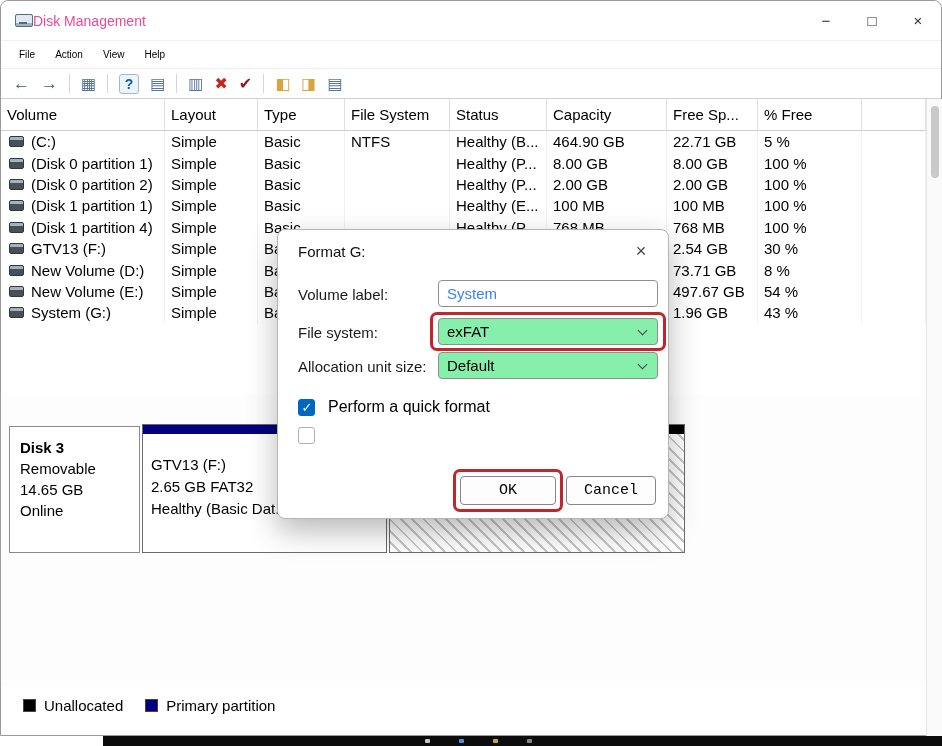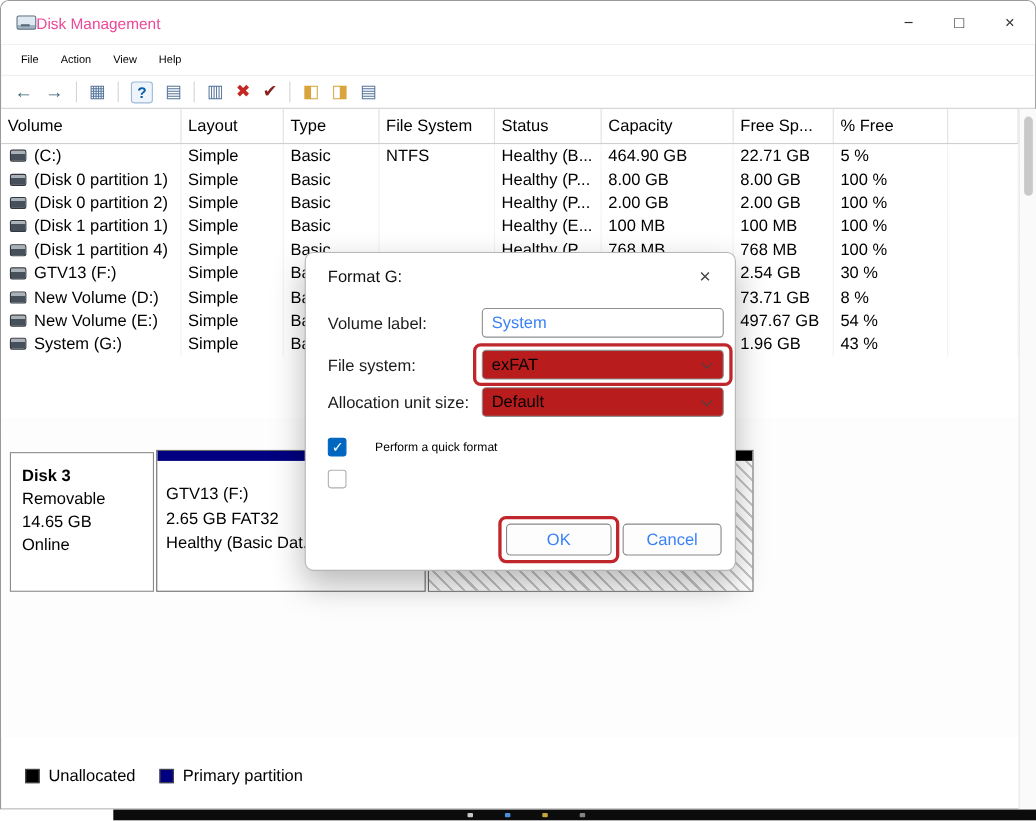--- a/index.html
+++ b/index.html
@@ -48,21 +48,21 @@
   .vrow { height:21.4px; }
   .vcell { display:flex; align-items:center; padding-left:6px; font-size:15px; height:100%;
            white-space:nowrap; overflow:hidden; border-right:1px solid #f2f2f2; }
   .c-vol { padding-left:8px; }
   .vol-ico { width:15px; height:11px; margin-right:7px; flex:none; border:1px solid #30363c;
              border-radius:2px; background:linear-gradient(#aab2b8 0 3px,#46505a 3px); }
 
   .splitter { position:absolute; left:0; top:396px; width:925px; height:1px; background:#d9d9d9; }
 
   
-  .lower-pane { position:absolute; left:0; top:379px; width:925px; height:291px; background:#fdfdfd; }
+  .lower-pane { position:absolute; left:0; top:394px; width:925px; height:291px; background:#fdfdfd; }
   .disk-label { position:absolute; left:8px; top:31px; width:131px; height:127px; background:#fff;
                 border:1px solid #8a8a8a; padding:10px 0 0 10px; font-size:15px; line-height:21px; }
   .disk-name { font-weight:bold; }
   .part { position:absolute; top:29px; height:129px; border:1px solid #6b6b6b; background:#fff; overflow:hidden; }
   .part1 { left:141px; width:245px; }
   .part2 { left:388px; width:296px; }
   .pbar { height:9px; background:#000080; }
   .part-text { padding:20px 0 0 8px; font-size:15px; line-height:22px; white-space:nowrap; }
   .hatch { position:absolute; left:0; top:9px; right:0; bottom:0;
            background:repeating-linear-gradient(45deg,#ffffff 0 6px,#c6c6c6 6px 8px); }
@@ -81,33 +81,33 @@
   .dialog { position:absolute; left:276px; top:228px; width:392px; height:290px; background:#fff;
             border:1px solid #b5b5b5; border-radius:8px; box-shadow:0 12px 30px rgba(0,0,0,.28); z-index:20; }
   .dlg-title { position:absolute; left:20px; top:13px; font-size:15px; color:#111; }
   .dlg-close { position:absolute; right:12px; top:8px; width:30px; height:26px; border:0;
                background:transparent; font-size:18px; color:#454545; }
   .dlg-label { position:absolute; left:20px; font-size:15px; color:#1b1b1b; white-space:nowrap; }
   .dl1 { top:56px; } .dl2 { top:94px; } .dl3 { top:128px; }
   .ftext { position:absolute; left:160px; top:50px; width:220px; height:27px; border:1px solid #8f8f8f;
            border-radius:4px; padding-left:8px; font-size:15px; font-family:inherit; color:#3b82f6; background:#fff; }
   .fsel { position:absolute; left:160px; width:220px; height:27px; border:1px solid #8f8f8f;
-          border-radius:4px; background:#b91c1c; display:flex; align-items:center; padding-left:8px; font-size:15px; }
+          border-radius:4px; background:#86efac; display:flex; align-items:center; padding-left:8px; font-size:15px; }
   .fs1 { top:88px; } .fs2 { top:122px; }
   .chev { position:absolute; right:11px; top:8px; width:7px; height:7px;
           border-right:1.6px solid #464646; border-bottom:1.6px solid #464646; transform:rotate(45deg); }
-  .cbrow { position:absolute; left:20px; display:flex; align-items:center; gap:26px; font-size:11px; }
+  .cbrow { position:absolute; left:20px; display:flex; align-items:center; gap:13px; font-size:16px; }
   .cb1 { top:168px; } .cb2 { top:197px; color:#9c9c9c; }
   .cbox { width:17px; height:17px; border:1px solid #8f8f8f; border-radius:3px; background:#fff;
           position:relative; flex:none; }
   .cb2 .cbox { border-color:#b0b0b0; }
   .cbox.checked { background:#0067c0; border-color:#0067c0; }
   .cbox.checked::after { content:"✓"; position:absolute; left:2.5px; top:0; color:#fff; font-size:13px; }
   .dbtn { position:absolute; top:246px; height:29px; border:1px solid #878787; border-radius:4px;
-          background:#fdfdfd; font-size:15px; font-family:Liberation Sans, sans-serif; color:#3b82f6; }
+          background:#fdfdfd; font-size:15px; font-family:Liberation Mono, monospace; color:#000000; }
   .btn-ok { left:182px; width:96px; }
   .btn-cancel { left:288px; width:90px; }
   .ring { position:absolute; border:3px solid #c0272d; border-radius:7px; pointer-events:none; }
   .ring-fs { left:152px; top:82px; width:236px; height:39px; }
   .ring-ok { left:175px; top:239px; width:110px; height:43px; }
 
   
   .taskbar { position:absolute; left:0; top:736px; width:942px; height:10px; background:#fff; }
   .tbblack { position:absolute; left:103px; top:0; width:839px; height:10px; background:#0c0c0c; }
   .peek { position:absolute; top:3px; width:5px; height:4px; border-radius:1px; opacity:.85; }

